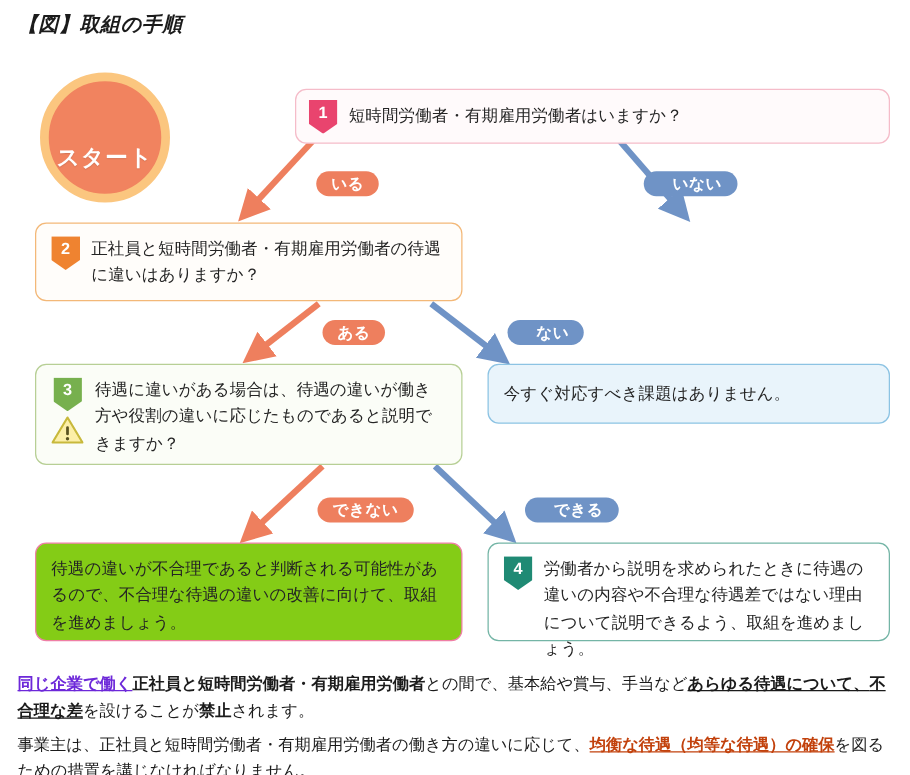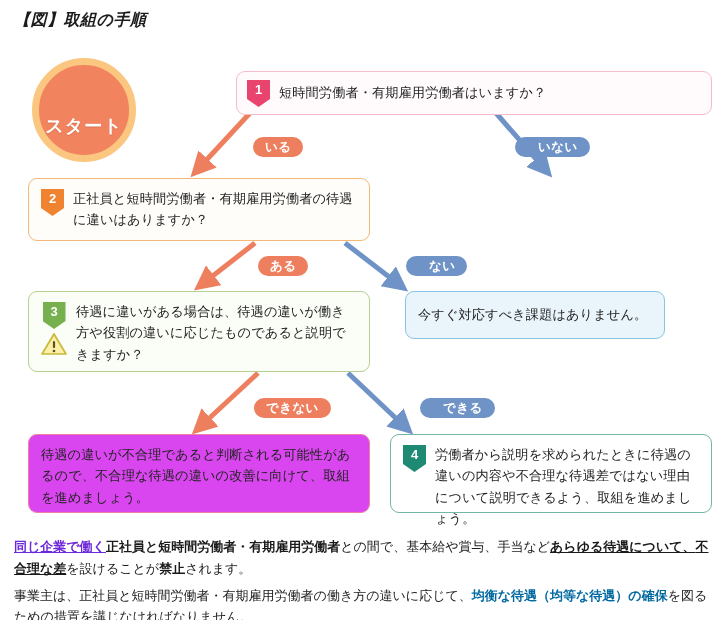--- a/index.html
+++ b/index.html
@@ -93,29 +93,28 @@
     left: 390px; top: 178px; width: 322px; height: 63px;
     background: #e9f4fb;
     border: 1.6px solid #8cc3e3;
   }
   .node-q3 {
     left: 28px; top: 291px; width: 342px; height: 81px;
     background: #fbfdf7;
     border: 1.6px solid #b7cf95;
   }
   .node-a2 {
-    left: 390px; top: 291px; width: 260px; height: 48px;
+    left: 390px; top: 291px; width: 322px; height: 48px;
     background: #e9f4fb;
     border: 1.6px solid #8cc3e3;
     align-items: center;
-    margin-left: 15px;
   }
   .node-r1 {
     left: 28px; top: 434px; width: 342px; height: 79px;
-    background: #d946ef;
+    background: #84cc16;
     border: 1.6px solid #ef7fa6;
   }
   .node-r2 {
     left: 390px; top: 434px; width: 322px; height: 79px;
     background: #ffffff;
     border: 1.6px solid #74b5a6;
   }
   
   .badge {
     flex: 0 0 auto;
@@ -169,21 +168,21 @@
     top: 536px;
     width: 706px;
     font-size: 13px;
     line-height: 1.68;
     color: #1b1b1b;
   }
   .footer p { margin: 0 0 5px 0; }
   .b   { font-weight: bold; }
   .u   { text-decoration: underline; }
   .red { color: #6d28d9; }
-  .red-b-u { color: #0369a1; font-weight: bold; }
+  .red-b-u { color: #c2410c; font-weight: bold; text-decoration: underline; }
 </style>
 </head>
 <body>
 
 <div id="root">
 
   <div class="page-title">【図】取組の手順</div>
 
   <svg id="arrows" viewBox="0 0 728 620">
     <defs>

